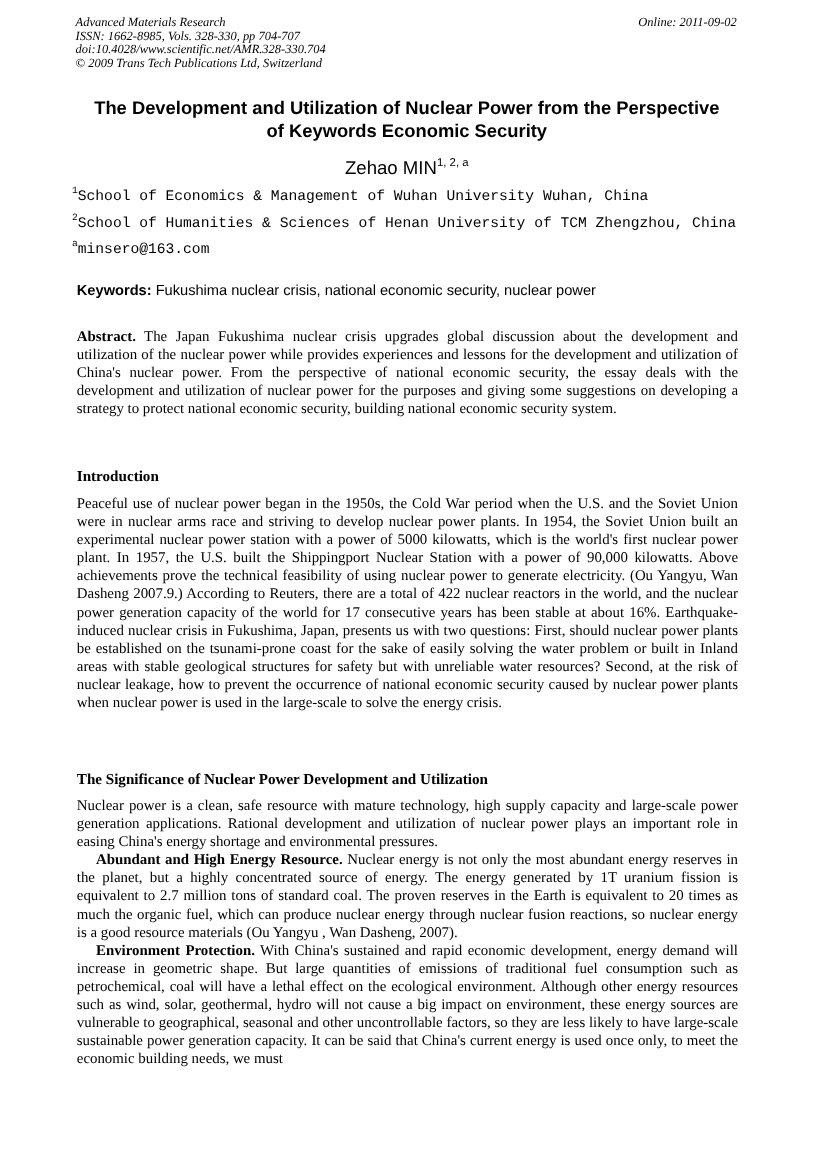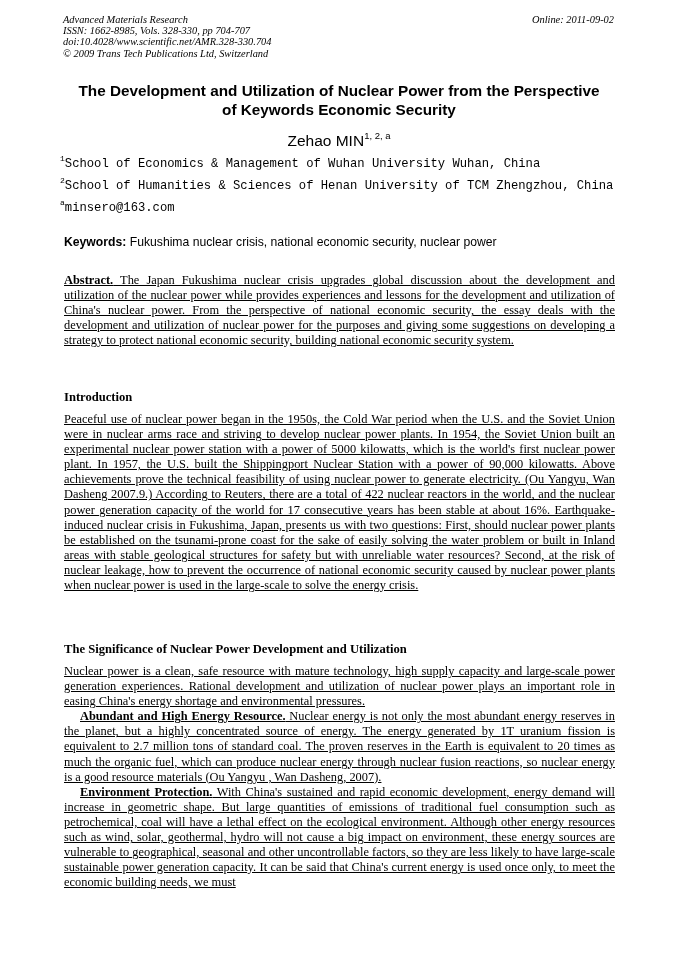--- a/index.html
+++ b/index.html
@@ -9,21 +9,21 @@
   .hdr div { white-space: nowrap; }
   .online { position: absolute; right: 64px; top: 14px; font-family: "Liberation Serif", serif; font-style: italic; font-size: 10.4px; line-height: 11.2px; white-space: nowrap; }
   .title { position: absolute; left: 60px; width: 558px; top: 81px; text-align: center; font-family: "Liberation Sans", sans-serif; font-weight: bold; font-size: 15.3px; line-height: 19px; }
   .author { position: absolute; left: 60px; width: 558px; top: 132px; text-align: center; font-family: "Liberation Sans", sans-serif; font-size: 15.5px; line-height: 18px; }
   .author sup, .aff sup { font-size: 8px; vertical-align: 6px; line-height: 0; }
   .author sup { font-size: 9.5px; vertical-align: 7px; text-align: center; }
   .aff { position: absolute; left: 60px; width: 558px; font-family: Liberation Mono, monospace; font-size: 12.2px; line-height: 14px; white-space: nowrap; }
   .kw { position: absolute; left: 64px; top: 235px; font-family: "Liberation Sans", sans-serif; font-size: 12.2px; line-height: 14px; white-space: nowrap; }
   .kw b { font-weight: bold; }
   .body { position: absolute; left: 64px; width: 551px; font-family: "Liberation Serif", serif; font-size: 12.4px; line-height: 15.1px; text-align: justify; hyphens: none; }
-  .body p { margin: 0; text-decoration: underline; }
+  .body p { margin: 0; }
   .indent { text-indent: 16px; }
   .sec { position: absolute; left: 64px; font-family: "Liberation Serif", serif; font-weight: bold; font-size: 12.6px; line-height: 15px; white-space: nowrap; }
   b.run { font-weight: bold; }
 </style>
 </head>
 <body>
 
 <div class="page">
 
   <div class="hdr">
@@ -63,18 +63,18 @@
 
   <div class="sec" style="top:390px;">Introduction</div>
 
   <div class="body" style="top:412px;">
     <p>Peaceful use of nuclear power began in the 1950s, the Cold War period when the U.S. and the Soviet Union were in nuclear arms race and striving to develop nuclear power plants. In 1954, the Soviet Union built an experimental nuclear power station with a power of 5000 kilowatts, which is the world's first nuclear power plant. In 1957, the U.S. built the Shippingport Nuclear Station with a power of 90,000 kilowatts. Above achievements prove the technical feasibility of using nuclear power to generate electricity. (Ou Yangyu, Wan Dasheng 2007.9.) According to Reuters, there are a total of 422 nuclear reactors in the world, and the nuclear power generation capacity of the world for 17 consecutive years has been stable at about 16%. Earthquake-induced nuclear crisis in Fukushima, Japan, presents us with two questions: First, should nuclear power plants be established on the tsunami-prone coast for the sake of easily solving the water problem or built in Inland areas with stable geological structures for safety but with unreliable water resources? Second, at the risk of nuclear leakage, how to prevent the occurrence of national economic security caused by nuclear power plants when nuclear power is used in the large-scale to solve the energy crisis.</p>
   </div>
 
   <div class="sec" style="top:642px;">The Significance of Nuclear Power Development and Utilization</div>
 
   <div class="body" style="top:664px;">
-    <p>Nuclear power is a clean, safe resource with mature technology, high supply capacity and large-scale power generation experiences. Rational development and utilization of nuclear power plays an important role in easing China's energy shortage and environmental pressures.</p>
+    <p>Nuclear power is a clean, safe resource with mature technology, high supply capacity and large-scale power generation applications. Rational development and utilization of nuclear power plays an important role in easing China's energy shortage and environmental pressures.</p>
     <p class="indent"><b class="run">Abundant and High Energy Resource.</b><span> Nuclear energy is not only the most abundant energy reserves in the planet, but a highly concentrated source of energy. The energy generated by 1T uranium fission is equivalent to 2.7 million tons of standard coal. The proven reserves in the Earth is equivalent to 20 times as much the organic fuel, which can produce nuclear energy through nuclear fusion reactions, so nuclear energy is a good resource materials (Ou Yangyu , Wan Dasheng, 2007).</span></p>
     <p class="indent"><b class="run">Environment Protection.</b><span> With China's sustained and rapid economic development, energy demand will increase in geometric shape. But large quantities of emissions of traditional fuel consumption such as petrochemical, coal will have a lethal effect on the ecological environment. Although other energy resources such as wind, solar, geothermal, hydro will not cause a big impact on environment, these energy sources are vulnerable to geographical, seasonal and other uncontrollable factors, so they are less likely to have large-scale sustainable power generation capacity. It can be said that China's current energy is used once only, to meet the economic building needs, we must</span></p>
   </div>
 
 </div>
 
 </body></html>

